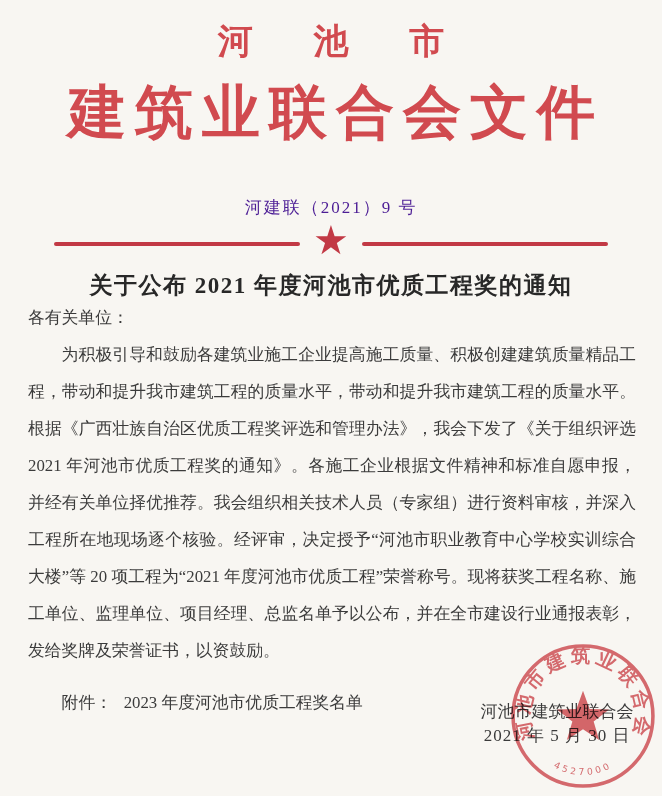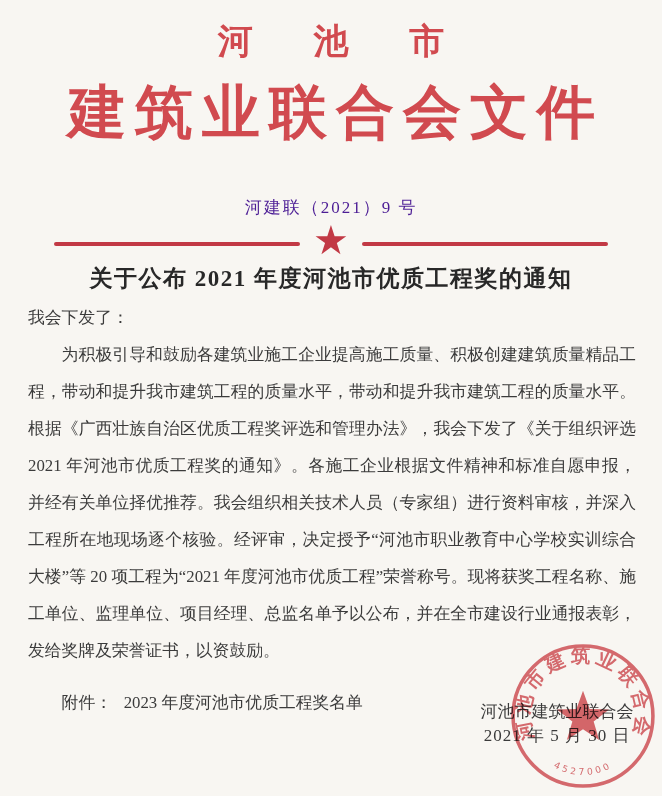--- a/index.html
+++ b/index.html
@@ -37,21 +37,21 @@
   .divider {
     position:absolute; top:226px; left:54px; right:54px; height:36px;
     display:flex; align-items:center; gap:13px;
   }
   .divider .bar { flex:1; height:4px; background:var(--rule,#c23945); border-radius:2px; }
   .divider .star {
     color:var(--rule,#c23945);
     font-size:40px; line-height:36px; transform:translateY(-3px);
   }
   .title {
-    position:absolute; top:260px; left:0; right:0; margin:3px;
+    position:absolute; top:260px; left:0; right:0; margin:10px;
     text-align:center;
     font-size:23px; font-weight:bold; color:#282828; letter-spacing:1.5px;
   }
   
   .body {
     position:absolute; top:299px; left:28px; width:608px;
     font-size:16.8px; line-height:37px; color:#3b3b3b;
     text-align:justify;
   }
   .para { margin:0; text-indent:2em; }
@@ -82,21 +82,21 @@
 
   <div class="divider">
     <span class="bar"></span>
     <span class="star">★</span>
     <span class="bar"></span>
   </div>
 
   <h1 class="title">关于公布 2021 年度河池市优质工程奖的通知</h1>
 
   <main class="body">
-    <div class="salutation">我会下发了：</div>
+    <div class="salutation">各有关单位：</div>
     <p class="para">为积极引导和鼓励各建筑业施工企业提高施工质量、积极创建建筑质量精品工程，带动和提升我市建筑工程的质量水平，带动和提升我市建筑工程的质量水平。根据《广西壮族自治区优质工程奖评选和管理办法》，我会下发了《关于组织评选 2021 年河池市优质工程奖的通知》。各施工企业根据文件精神和标准自愿申报，并经有关单位择优推荐。我会组织相关技术人员（专家组）进行资料审核，并深入工程所在地现场逐个核验。经评审，决定授予“河池市职业教育中心学校实训综合大楼”等 20 项工程为“2021 年度河池市优质工程”荣誉称号。现将获奖工程名称、施工单位、监理单位、项目经理、总监名单予以公布，并在全市建设行业通报表彰，发给奖牌及荣誉证书，以资鼓励。</p>
     <div class="attachment">
       <span>附件：</span><span class="att-text">2023 年度河池市优质工程奖名单</span>
     </div>
   </main>
 
   <div class="signature">
     <div>河池市建筑业联合会</div>
     <div class="date">2021 年 5 月 30 日</div>
   </div>

